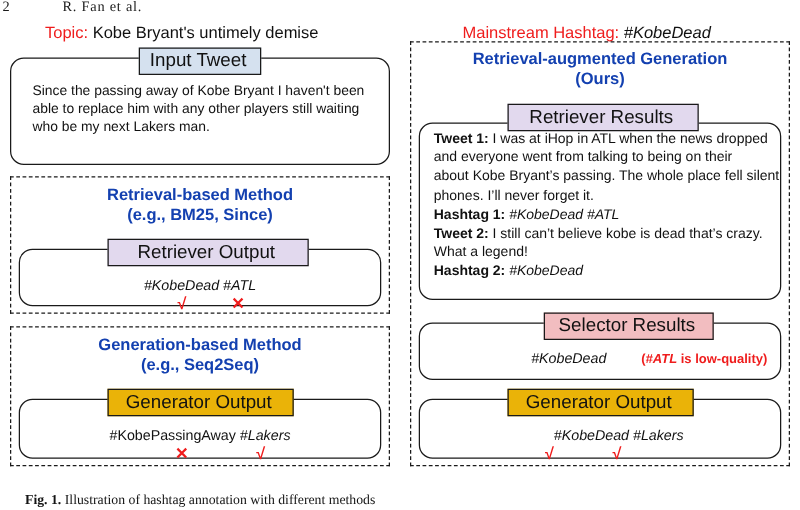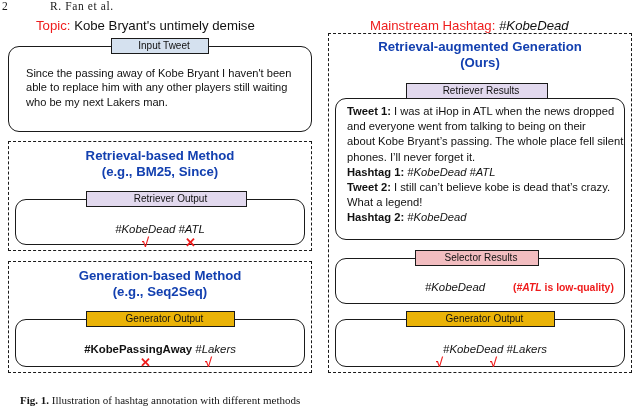--- a/index.html
+++ b/index.html
@@ -36,37 +36,37 @@
 
   
   .rbox{
     position:absolute;box-sizing:border-box;
     border:1.7px solid #1a1a1a;border-radius:11px;background:#fff;
   }
   
   .chip{
     position:absolute;box-sizing:border-box;
     border:1.5px solid #1a1a1a;background:#e8eef5;
-    font-size:10px;color:#111;text-align:center;
-    padding:1px 9px 2px 17px;white-space:nowrap;z-index:5;
+    font-size:15px;color:#111;text-align:center;
+    padding:1px 9px 2px 6px;white-space:nowrap;z-index:5;
   }
   .chip.blue{background:#d5e1ef;}
   .chip.purple{background:#e2d9ee;}
   .chip.green{background:#eab308;}
   .chip.pink{background:#f2bdc0;}
 
   
   .btext{
     position:absolute;font-size:11.1px;line-height:14.4px;color:#111;
   }
   .ctext{
     position:absolute;width:100%;text-align:center;font-size:11.4px;color:#111;
     font-style:italic;white-space:nowrap;
   }
-  .ctext .up{font-style:normal;font-weight:bold;}
+  .ctext .up{font-style:normal;}
   .mark{
     position:absolute;color:#ef1c1c;font-weight:bold;font-size:13px;
     line-height:13px;
   }
   .rr{position:absolute;font-size:11.2px;line-height:15.2px;color:#111;white-space:nowrap;}
   .rr b{font-weight:bold;}
   .rr i{font-style:italic;}
   .note{
     position:absolute;color:#ef1c1c;font-size:10.4px;font-weight:bold;white-space:nowrap;
   }
@@ -130,34 +130,34 @@
     <span class="ital">#KobeDead</span>
   </div>
 
   <div class="dpanel" style="left:328px;top:33px;width:304px;height:340px;"></div>
   <div class="phead" style="left:328px;top:39px;width:304px;">
     <div>Retrieval-augmented Generation</div>
     <div>(Ours)</div>
   </div>
 
   <div class="rbox" style="left:335px;top:98px;width:290px;height:142px;"></div>
-  <div class="chip purple" style="left:406px;top:83px;width:142px;">Retriever Results</div>
+  <div class="chip purple" style="left:406px;top:83px;width:153px;">Retriever Results</div>
   <div class="rr" style="left:347px;top:104px;">
     <div><b>Tweet 1:</b><span> I was at iHop in ATL when the news dropped</span></div>
     <div>and everyone went from talking to being on their</div>
     <div>about Kobe Bryant’s passing.  The whole place fell silent</div>
     <div>phones.  I’ll never forget it.</div>
     <div><b>Hashtag 1:</b> <i>#KobeDead #ATL</i></div>
     <div><b>Tweet 2:</b><span> I still can’t believe kobe is dead that’s crazy.</span></div>
     <div>What a legend!</div>
     <div><b>Hashtag 2:</b> <i>#KobeDead</i></div>
   </div>
 
   <div class="rbox" style="left:335px;top:258px;width:290px;height:46px;"></div>
-  <div class="chip pink" style="left:415px;top:250px;width:124px;text-align:center;">Selector Results</div>
+  <div class="chip pink" style="left:435px;top:250px;width:136px;text-align:center;">Selector Results</div>
   <div class="ctext" style="left:310px;top:281px;width:290px;">#KobeDead</div>
   <div class="note" style="left:513px;top:282px;"><span>(</span><i>#ATL</i><span> is low-quality)</span></div>
 
   <div class="rbox" style="left:335px;top:319px;width:290px;height:48px;"></div>
   <div class="chip green" style="left:406px;top:311px;width:149px;">Generator Output</div>
   <div class="ctext" style="left:335px;top:343px;width:320px;">#KobeDead #Lakers</div>
   <div class="mark" style="left:436px;top:356px;">√</div>
   <div class="mark" style="left:490px;top:356px;">√</div>
 
   <div class="caption">

